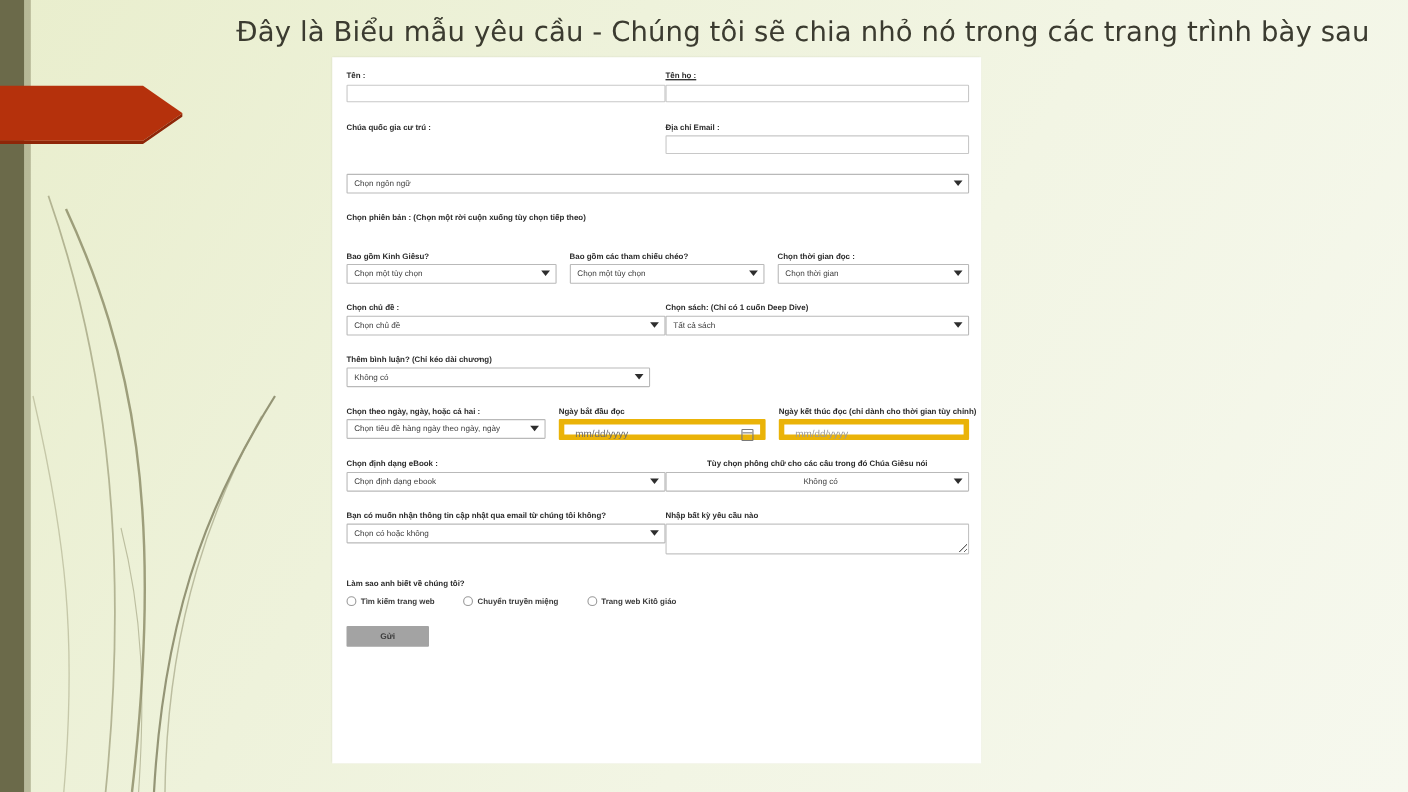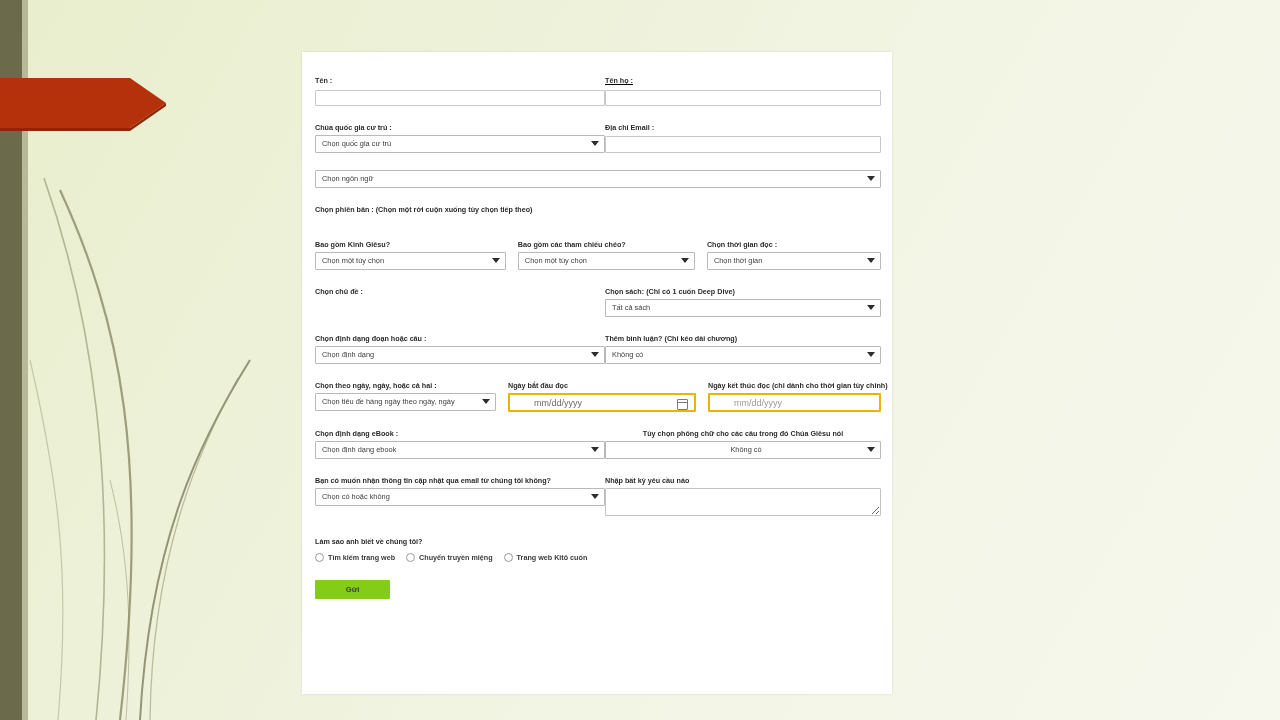--- a/index.html
+++ b/index.html
@@ -66,21 +66,21 @@
     left: 302px;
     top: 52px;
     width: 590px;
     height: 642px;
     background: #ffffff;
     box-shadow: 0 0 2px rgba(0,0,0,.12);
   }
   .form-inner {
     position: absolute;
     left: 13px;
-    top: 24px;
+    top: 12px;
     width: 578px;
   }
   .row {
     display: flex;
     width: 566px;
   }
   .col {
     box-sizing: border-box;
   }
   .lbl {
@@ -121,27 +121,27 @@
     width: 0; height: 0;
     border-left: 4px solid transparent;
     border-right: 4px solid transparent;
     border-top: 5px solid #2d2d2d;
   }
   .datebox {
     box-sizing: border-box;
     position: relative;
     width: 100%;
     height: 19px;
-    border: 2px solid #eab308;
+    border: 5px solid #eab308;
     background: #fff;
     border-radius: 1px;
     font-size: 9px;
     color: #6c6c6c;
     line-height: 17px;
-    padding-left: 24px;
+    padding-left: 10px;
     font-family: "Liberation Sans", sans-serif;
   }
   .datebox.grey { color: #9b9b9b; }
   .cal-ico {
     position: absolute;
     right: 6px;
     top: 4px;
     width: 9px;
     height: 9px;
     border: 1px solid #7a7a7a;
@@ -164,41 +164,41 @@
   }
   .radios {
     display: flex;
     align-items: center;
     gap: 0px;
     margin-top: 7px;
   }
   .radio-item {
     display: flex;
     align-items: center;
-    margin-right: 11px;
+    margin-right: 26px;
   }
   .radio-dot {
     width: 7px;
     height: 7px;
     border: 1px solid #9a9a9a;
     border-radius: 50%;
     background: #fff;
     margin-right: 4px;
   }
   .radio-lbl {
     font-size: 7.2px;
     color: #3a3a3a;
     font-weight: bold;
     white-space: nowrap;
   }
   .submit-btn {
     margin-top: 18px;
     width: 75px;
     height: 19px;
-    background: #84cc16;
+    background: #a3a3a3;
     border: none;
     border-radius: 1px;
     font-size: 7.6px;
     font-weight: bold;
     color: #3b3b3b;
     cursor: pointer;
   }
   .mt-lg { margin-top: 17px; }
   .mt-xl { margin-top: 26px; }
 </style>
@@ -217,44 +217,41 @@
 
   <svg class="grass" viewBox="0 0 300 660" xmlns="http://www.w3.org/2000/svg">
     <path d="M60 130 C 120 260, 150 400, 120 660" stroke="#8f8f6b" stroke-width="2.2" fill="none" opacity=".85"></path>
     <path d="M44 118 C 90 250, 120 420, 96 660" stroke="#9b9b78" stroke-width="1.6" fill="none" opacity=".7"></path>
     <path d="M250 300 C 200 380, 150 480, 140 660" stroke="#7d7d5c" stroke-width="2" fill="none" opacity=".8"></path>
     <path d="M238 318 C 196 394, 152 500, 150 660" stroke="#9a9a78" stroke-width="1.3" fill="none" opacity=".6"></path>
     <path d="M30 300 C 60 430, 70 520, 58 660" stroke="#a6a684" stroke-width="1.2" fill="none" opacity=".55"></path>
     <path d="M110 420 C 130 500, 132 570, 126 660" stroke="#8b8b68" stroke-width="1" fill="none" opacity=".5"></path>
   </svg>
 
+  <div class="title">Đây là Biểu mẫu yêu cầu - Chúng tôi sẽ chia nhỏ nó trong các trang trình bày sau</div>
 
   <div class="form-card">
     <div class="form-inner">
 
       
       <div class="row">
         <div class="col" style="width:290px;">
           <div class="lbl">Tên :</div>
           <input class="txtinput" type="text" value="" placeholder="" style="">
         </div>
         <div class="col" style="width:276px;text-decoration:underline;">
           <div class="lbl">Tên họ :</div>
           <input class="txtinput" type="text" value="" placeholder="" style="">
         </div>
       </div>
 
       
       <div class="row mt-lg">
         <div class="col" style="width:290px;">
           <div class="lbl">Chúa quốc gia cư trú :</div>
-          <div class="sel">
-            <span>Chọn quốc gia cư trú</span>
-            <span class="caret"></span>
-          </div>
         </div>
         <div class="col" style="width:276px;">
           <div class="lbl">Địa chỉ Email :</div>
           <input class="txtinput" type="text" value="" style="height: 17px;" placeholder="">
         </div>
       </div>
 
       
       <div class="mt-lg" style="width:566px;">
         <div class="sel">
@@ -290,41 +287,38 @@
             <span>Chọn thời gian</span>
             <span class="caret"></span>
           </div>
         </div>
       </div>
 
       
       <div class="row mt-lg">
         <div class="col" style="width:290px;">
           <div class="lbl">Chọn chủ đề :</div>
+          <div class="sel">
+            <span>Chọn chủ đề</span>
+            <span class="caret"></span>
+          </div>
         </div>
         <div class="col" style="width:276px;">
           <div class="lbl">Chọn sách: (Chỉ có 1 cuốn Deep Dive)</div>
           <div class="sel">
             <span>Tất cả sách</span>
             <span class="caret"></span>
           </div>
         </div>
       </div>
 
       
 
       
       <div class="row mt-lg">
-        <div class="col" style="width:290px;">
-          <div class="lbl">Chọn định dạng đoạn hoặc câu :</div>
-          <div class="sel">
-            <span>Chọn định dạng</span>
-            <span class="caret"></span>
-          </div>
-        </div>
         <div class="col" style="width:276px;">
           <div class="lbl">Thêm bình luận? (Chỉ kéo dài chương)</div>
           <div class="sel">
             <span>Không có</span>
             <span class="caret"></span>
           </div>
         </div>
       </div>
 
       
@@ -391,21 +385,21 @@
           <div class="radio-item">
             <span class="radio-dot"></span>
             <span class="radio-lbl">Tìm kiếm trang web</span>
           </div>
           <div class="radio-item">
             <span class="radio-dot"></span>
             <span class="radio-lbl">Chuyển truyền miệng</span>
           </div>
           <div class="radio-item">
             <span class="radio-dot"></span>
-            <span class="radio-lbl">Trang web Kitô cuốn</span>
+            <span class="radio-lbl">Trang web Kitô giáo</span>
           </div>
         </div>
       </div>
 
       <button class="submit-btn">Gửi</button>
 
     </div>
   </div>
 
 </div>

